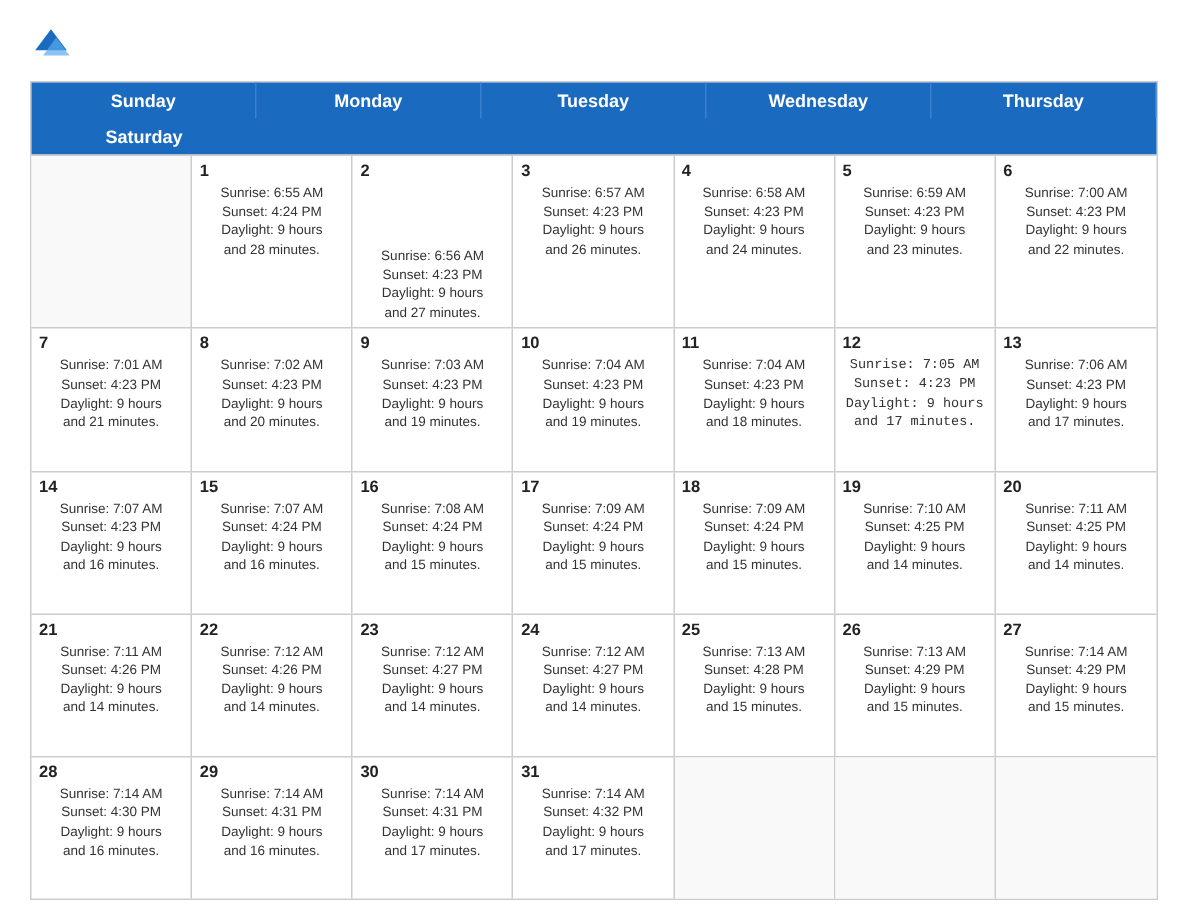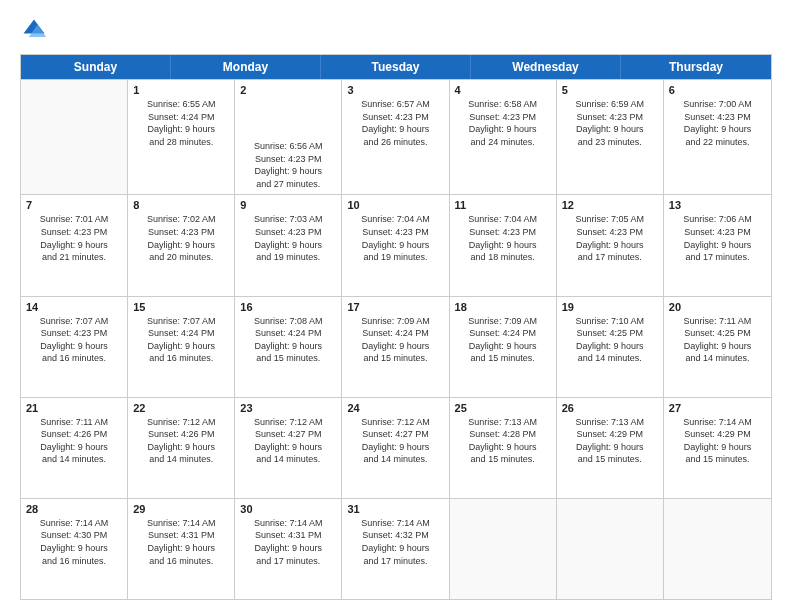--- a/index.html
+++ b/index.html
@@ -137,20 +137,21 @@
     </div>
   </div>
 
   <div class="calendar">
     <div class="cal-header-row">
     <div class="cal-header-cell">Sunday</div>
         <div class="cal-header-cell">Monday</div>
         <div class="cal-header-cell">Tuesday</div>
         <div class="cal-header-cell">Wednesday</div>
         <div class="cal-header-cell">Thursday</div>
+        <div class="cal-header-cell">Saturday</div>
       </div>
     <div class="cal-body">
     <div class="cal-week">
           <div class="cal-cell empty"></div>
           <div class="cal-cell">
             <span class="day-num">1</span>
             <div class="day-info" style="white-space: pre-line;">Sunrise: 6:55 AM
 Sunset: 4:24 PM
 Daylight: 9 hours
 and 28 minutes.</div>
@@ -222,21 +223,21 @@
           </div>
           <div class="cal-cell">
             <span class="day-num">11</span>
             <div class="day-info" style="white-space: pre-line;">Sunrise: 7:04 AM
 Sunset: 4:23 PM
 Daylight: 9 hours
 and 18 minutes.</div>
           </div>
           <div class="cal-cell">
             <span class="day-num">12</span>
-            <div class="day-info" style="white-space: pre-line;">Sunrise: 7:05 AM
+            <div class="day-info" style="white-space: pre-line; font-family: Liberation Mono, monospace;">Sunrise: 7:05 AM
 Sunset: 4:23 PM
 Daylight: 9 hours
 and 17 minutes.</div>
           </div>
           <div class="cal-cell">
             <span class="day-num">13</span>
             <div class="day-info" style="white-space: pre-line;">Sunrise: 7:06 AM
 Sunset: 4:23 PM
 Daylight: 9 hours
 and 17 minutes.</div>

